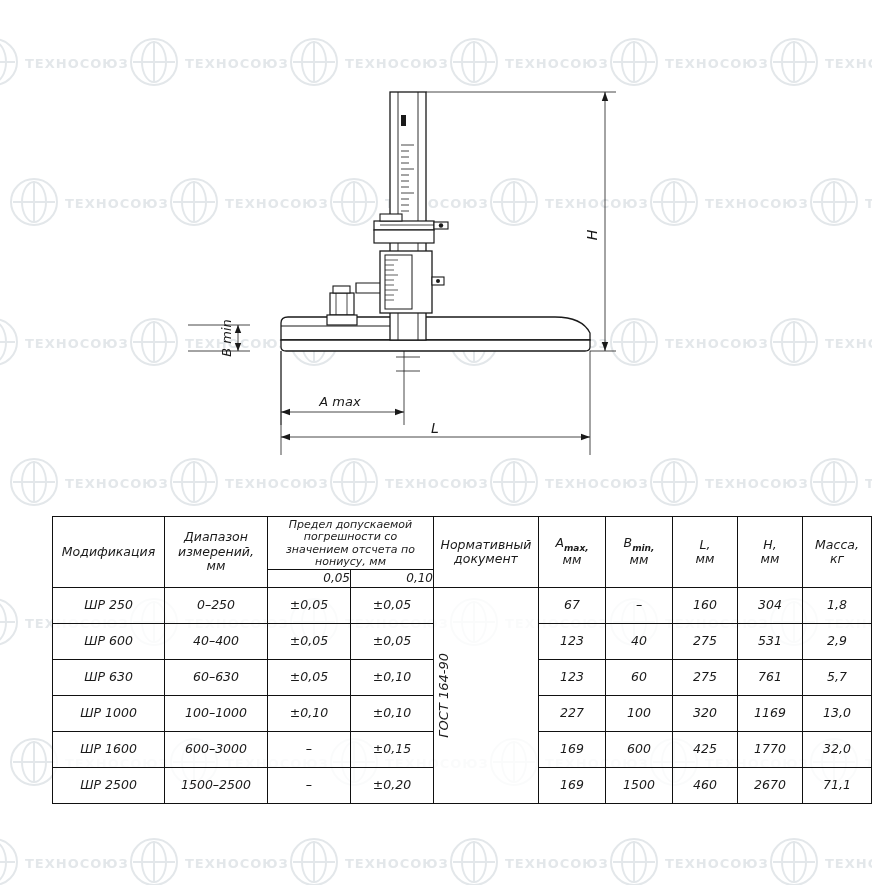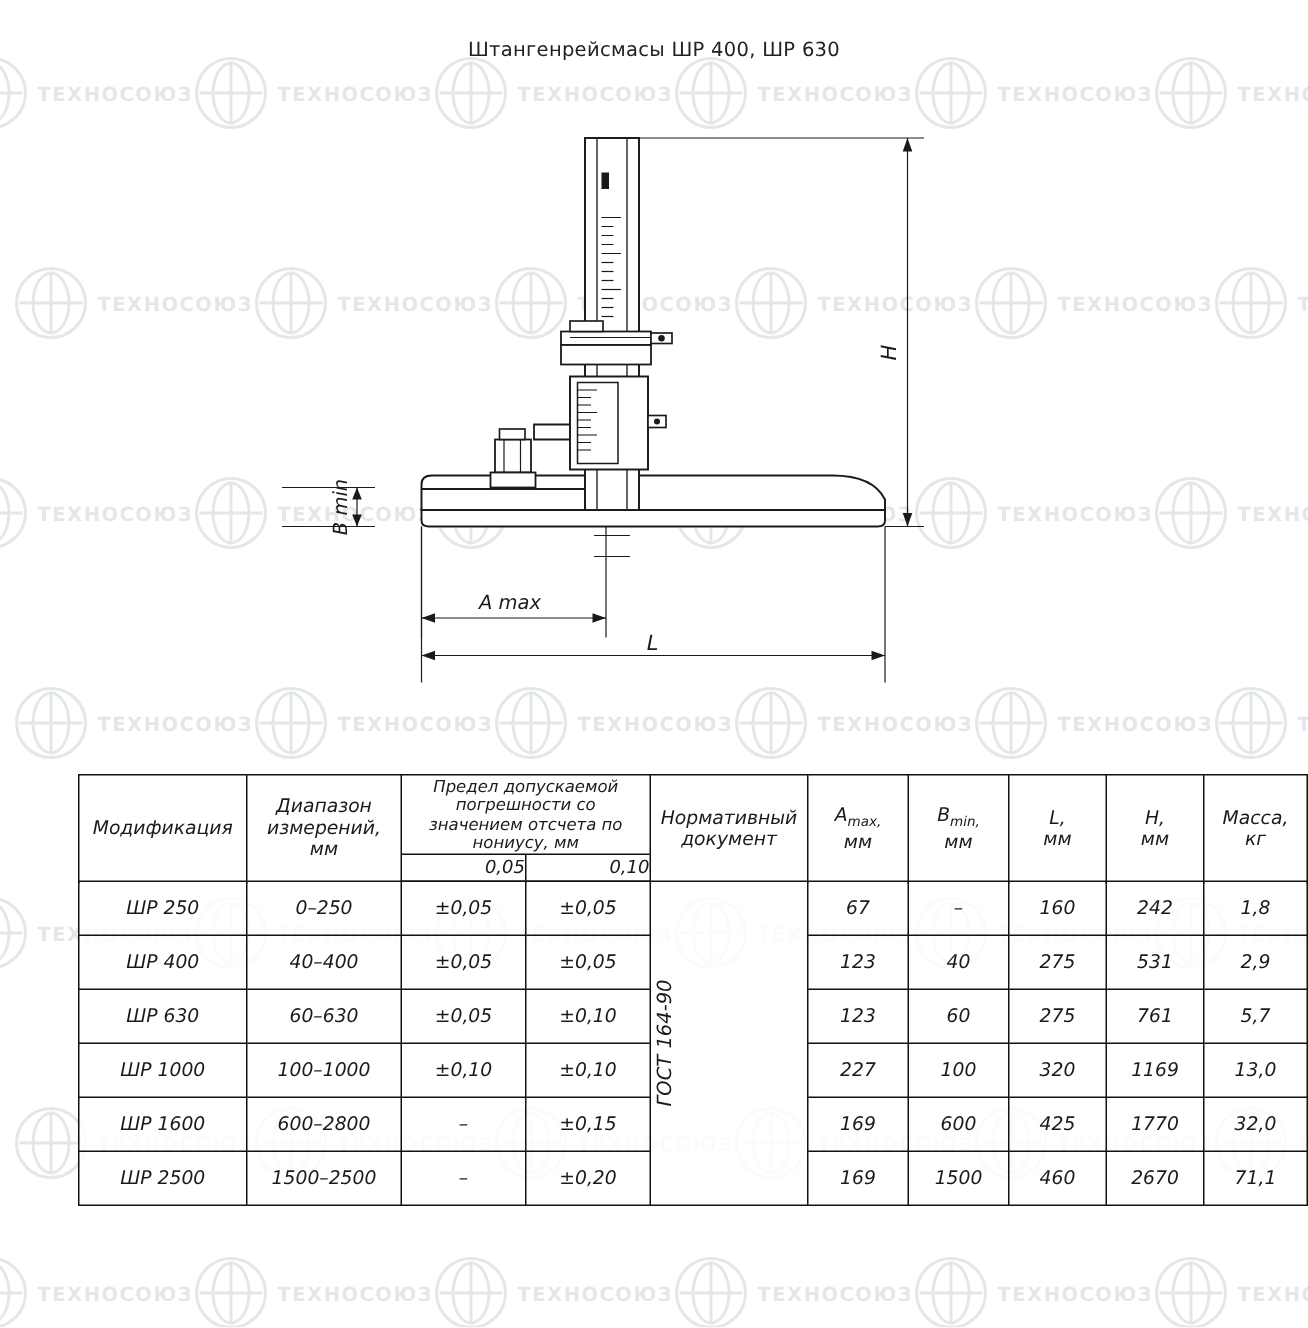--- a/index.html
+++ b/index.html
@@ -126,21 +126,21 @@
   .c-m { width: 62px; }
   .sub-hdr { font-size: 12px; }
   .hdr-small { font-size: 11px; }
   .vert-doc {
     writing-mode: vertical-rl;
     transform: rotate(180deg);
     white-space: nowrap;
     font-style: italic;
     font-size: 13px;
   }
-  .sub { font-size: 9px; vertical-align: sub; }
+  .sub { font-size: 9px; vertical-align: sub; font-weight: bold; }
 
   
   .hdr-split { padding: 0 !important; }
   .hdr-split .top {
     border-bottom: 1px solid #111;
     padding: 2px 3px 1px;
     line-height: 1.12;
   }
   .hdr-split .bot {
     display: flex;
@@ -408,21 +408,20 @@
       </div>
       <div class="wm" style="left: 770px; top: 838px;">
         <div class="wm-globe">
           <i></i>
         </div>
         <div class="wm-text">ТЕХНОСОЮЗ</div>
       </div>
     </div>
 
   <div id="drawing">
-    <div id="title">Штангенрейсмасы ШР 400, ШР 630</div>
 
     <svg width="872" height="520" viewBox="0 0 872 520" style="position:absolute; left:0; top:55px;">
       <g stroke="#1a1a1a" fill="none" stroke-width="1.2">
 
         <path d="M281,285 L281,268 Q281,262 288,262 L555,262 Q582,262 590,278 L590,285 Z" fill="#ffffff" stroke="#1a1a1a" stroke-width="1.3"></path>
         <path d="M281,285 L590,285 L590,292 Q590,296 585,296 L286,296 Q281,296 281,292 Z" fill="#ffffff" stroke="#1a1a1a" stroke-width="1.3"></path>
         <line x1="281" y1="271" x2="412" y2="271"></line>
 
         <rect x="390" y="37" width="36" height="248" fill="#ffffff" stroke="#1a1a1a" stroke-width="1.3"></rect>
         <line x1="398" y1="37" x2="398" y2="285" stroke-width="0.9"></line>
@@ -562,25 +561,25 @@
         <td>ШР 250</td>
         <td>0–250</td>
         <td>±0,05</td>
         <td>±0,05</td>
         <td class="vert-doc-cell" rowspan="6">
           <div class="vert-doc">ГОСТ 164-90</div>
         </td>
         <td>67</td>
         <td>–</td>
         <td>160</td>
-        <td>242</td>
+        <td>304</td>
         <td>1,8</td>
       </tr>
       <tr>
-        <td>ШР 400</td>
+        <td>ШР 600</td>
         <td>40–400</td>
         <td>±0,05</td>
         <td>±0,05</td>
         <td>123</td>
         <td>40</td>
         <td>275</td>
         <td>531</td>
         <td>2,9</td>
       </tr>
       <tr>
@@ -600,21 +599,21 @@
         <td>±0,10</td>
         <td>±0,10</td>
         <td>227</td>
         <td>100</td>
         <td>320</td>
         <td>1169</td>
         <td>13,0</td>
       </tr>
       <tr>
         <td>ШР 1600</td>
-        <td>600–2800</td>
+        <td>600–3000</td>
         <td>–</td>
         <td>±0,15</td>
         <td>169</td>
         <td>600</td>
         <td>425</td>
         <td>1770</td>
         <td>32,0</td>
       </tr>
       <tr>
         <td>ШР 2500</td>

